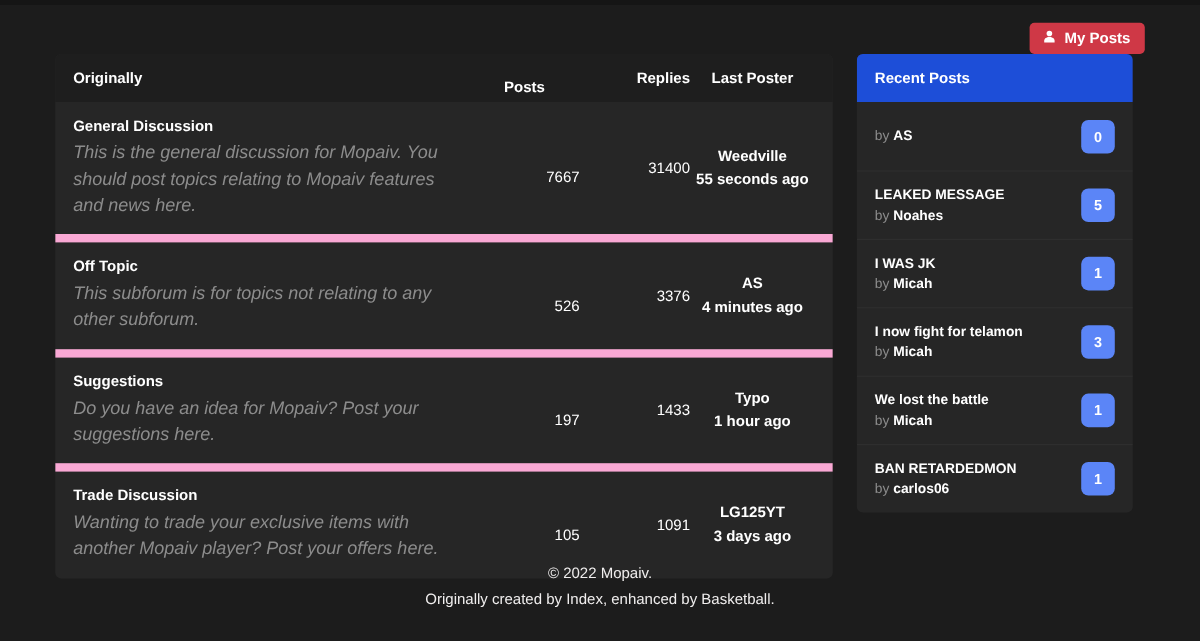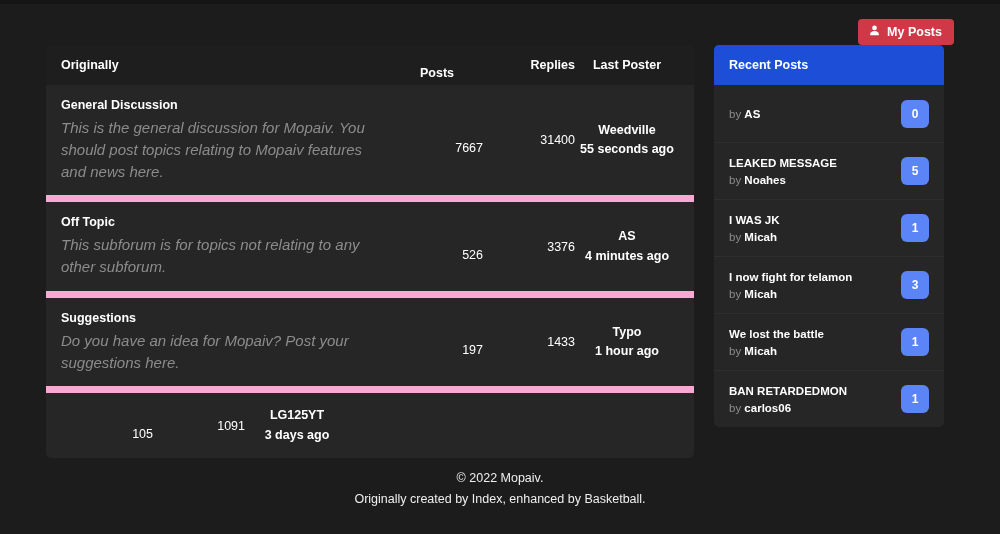--- a/index.html
+++ b/index.html
@@ -260,20 +260,24 @@
             <div class="row-desc">Do you have an idea for Mopaiv? Post your suggestions here.</div>
           </div>
           <div class="col-posts row-num">197</div>
           <div class="col-replies row-num">1433</div>
           <div class="col-poster row-poster">
             <div>Typo</div>
             <div>1 hour ago</div>
           </div>
         </div>
         <div class="forum-row">
+          <div class="col-discussion">
+            <div class="row-title">Trade Discussion</div>
+            <div class="row-desc">Wanting to trade your exclusive items with another Mopaiv player? Post your offers here.</div>
+          </div>
           <div class="col-posts row-num">105</div>
           <div class="col-replies row-num">1091</div>
           <div class="col-poster row-poster">
             <div>LG125YT</div>
             <div>3 days ago</div>
           </div>
         </div>
       </div>
   </div>
 

